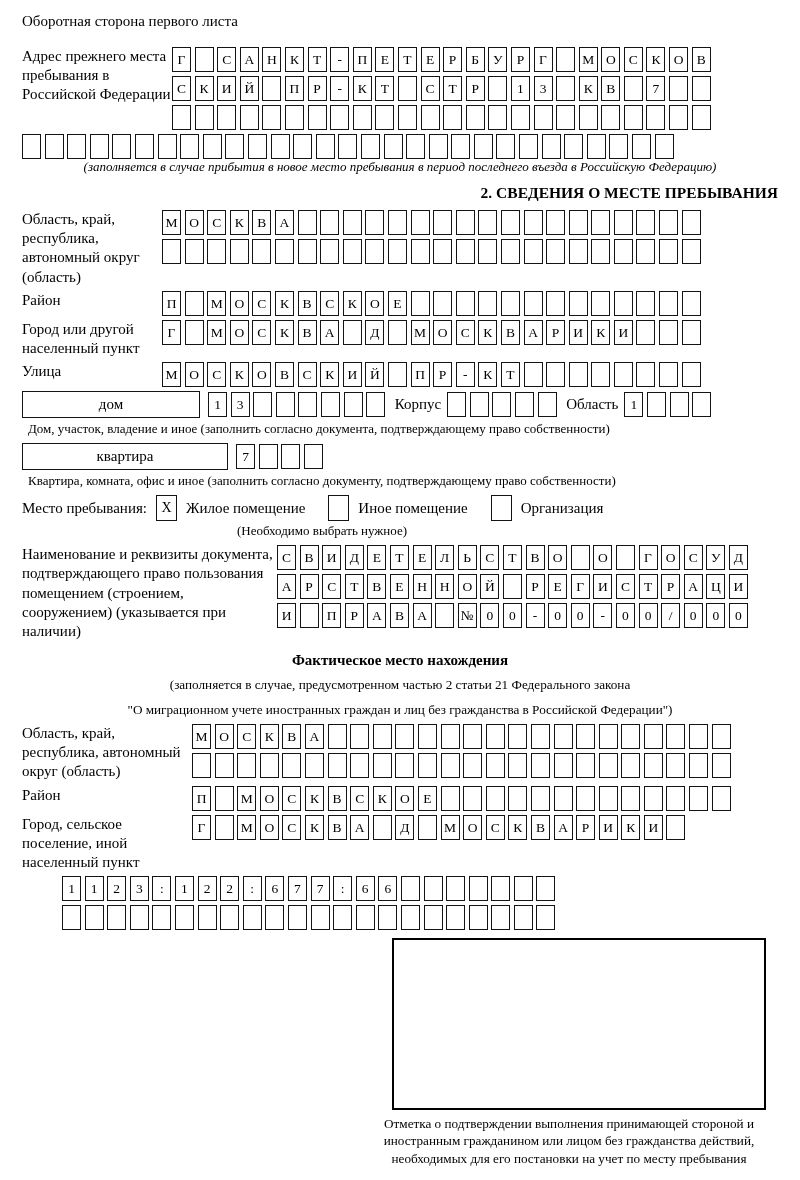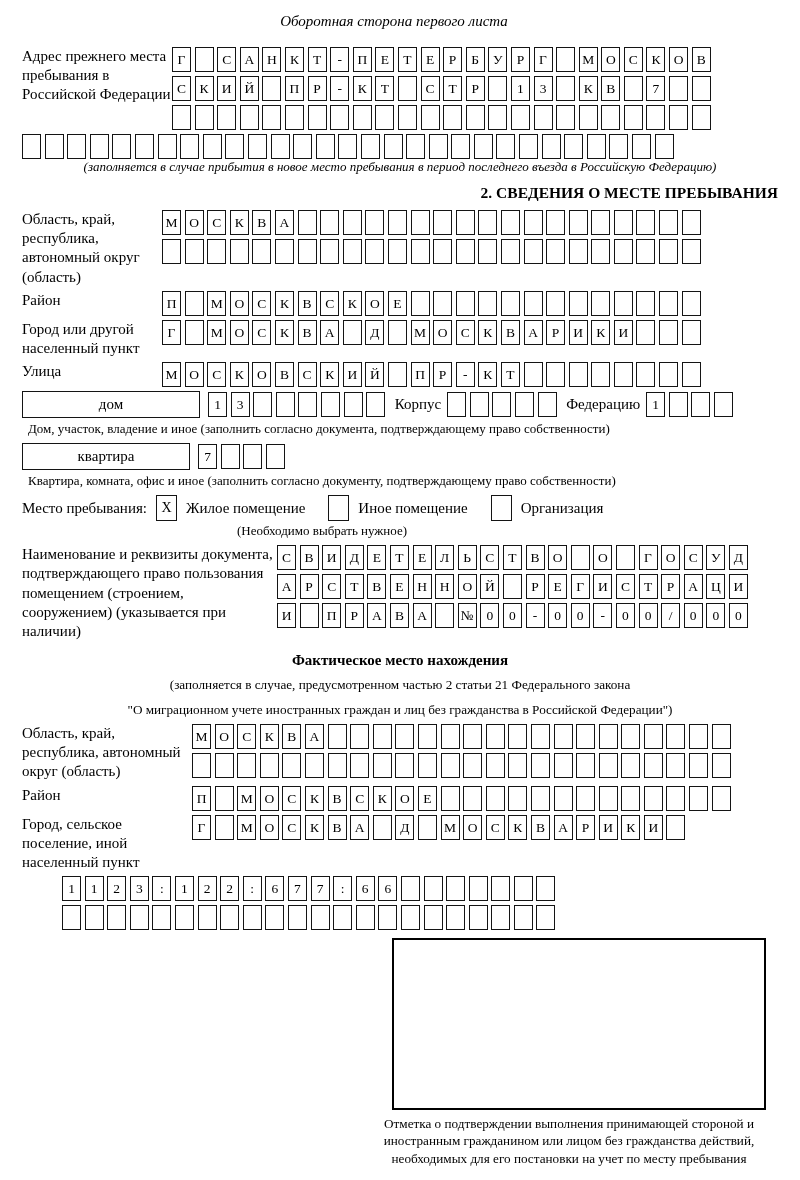--- a/index.html
+++ b/index.html
@@ -2,21 +2,21 @@
 <html><head>
 <meta charset="utf-8">
 <style>
   html,body{margin:0;padding:0;background:#fff;color:#000;}
   body{
     width:800px;height:1180px;box-sizing:border-box;
     padding:12px 22px 10px 22px;
     font-family:"Liberation Serif","DejaVu Serif",serif;
     font-size:15px;line-height:1.25;overflow:hidden;
   }
-  .header-note{text-align:center;font-size:15px;padding-right:12px;margin-bottom:16px;font-style:italic;}
+  .header-note{text-align:left;font-size:15px;padding-right:12px;margin-bottom:16px;}
   .frow{display:flex;align-items:flex-start;margin-bottom:4px;}
   .flabel{font-size:15px;line-height:1.27;}
   .w150{flex:0 0 150px;width:150px;}
   .w140{flex:0 0 140px;width:140px;}
   .w255{flex:0 0 255px;width:255px;}
   .w170{flex:0 0 170px;width:170px;}
   .rows{display:flex;flex-direction:column;gap:4px;}
   .cells{display:flex;}
   .cell{
     flex:0 0 auto;width:19px;height:25px;box-sizing:border-box;
@@ -335,32 +335,32 @@
       <span class="cell"></span>
     </div>
   <span class="inline-label">Корпус</span>
   <div class="cells">
       <span class="cell"></span>
       <span class="cell"></span>
       <span class="cell"></span>
       <span class="cell"></span>
       <span class="cell"></span>
     </div>
-  <span class="inline-label">Федерацию</span>
+  <span class="inline-label">Область</span>
   <div class="cells">
       <span class="cell">1</span>
       <span class="cell"></span>
       <span class="cell"></span>
       <span class="cell"></span>
     </div>
 </div>
 <div class="note" style="margin-left:6px;">Дом, участок, владение и иное (заполнить согласно документа, подтверждающему право собственности)</div>
 
 <div class="inline-row">
-  <div class="big-box" style="width:168px;">квартира</div>
+  <div class="big-box" style="width:206px;">квартира</div>
   <div class="cells" style="margin-left:8px;">
       <span class="cell">7</span>
       <span class="cell"></span>
       <span class="cell"></span>
       <span class="cell"></span>
     </div>
 </div>
 <div class="note" style="margin-left:6px;">Квартира, комната, офис и иное (заполнить согласно документу, подтверждающему право собственности)</div>
 
 <div class="mesto-row">

